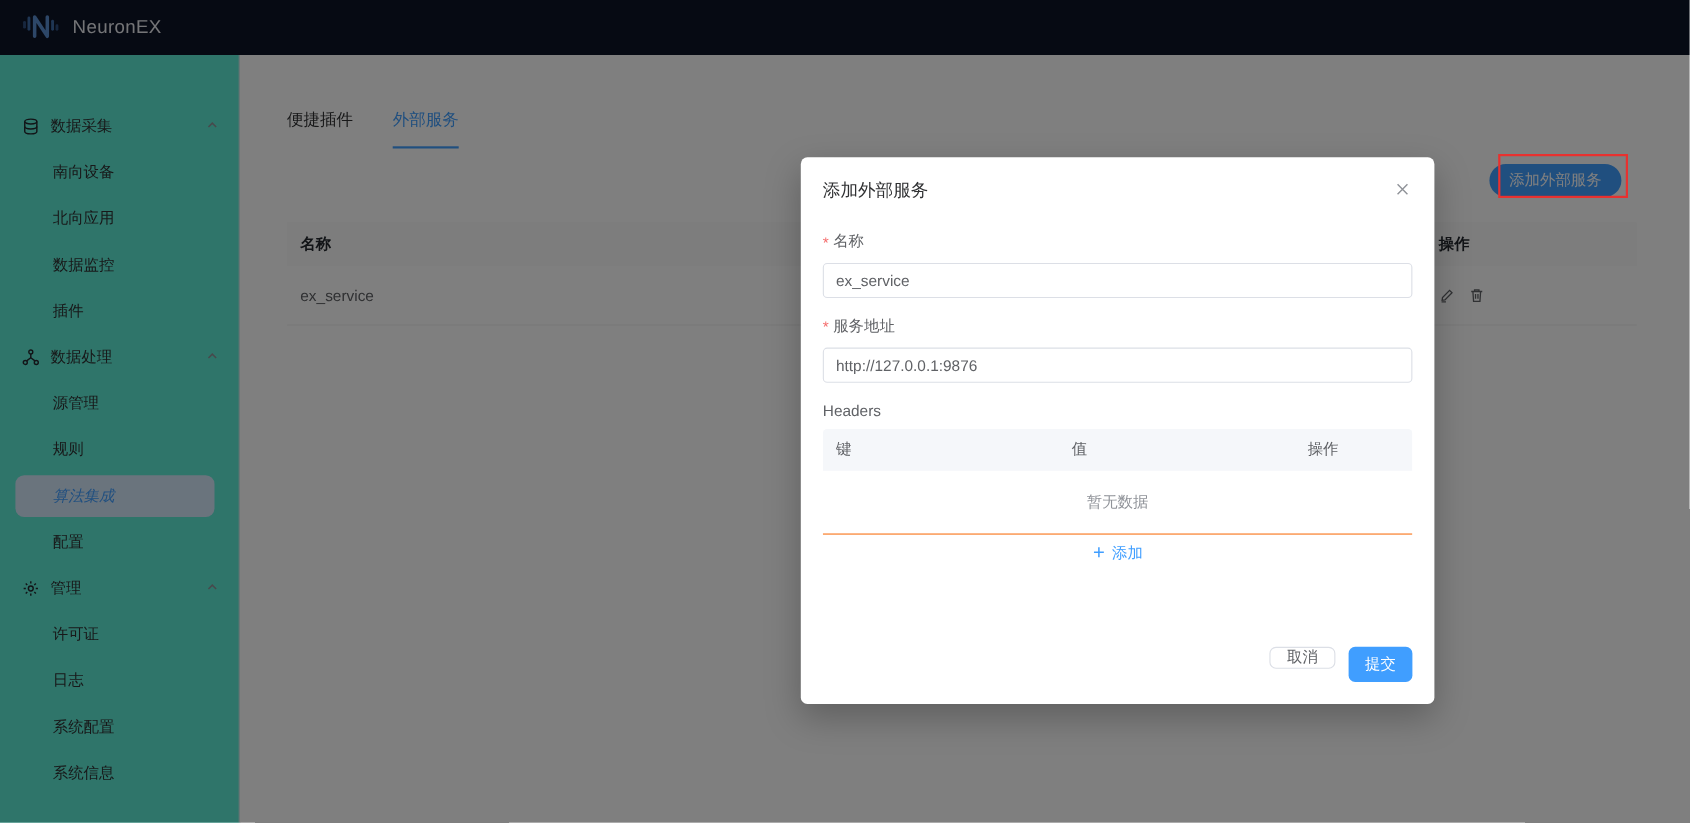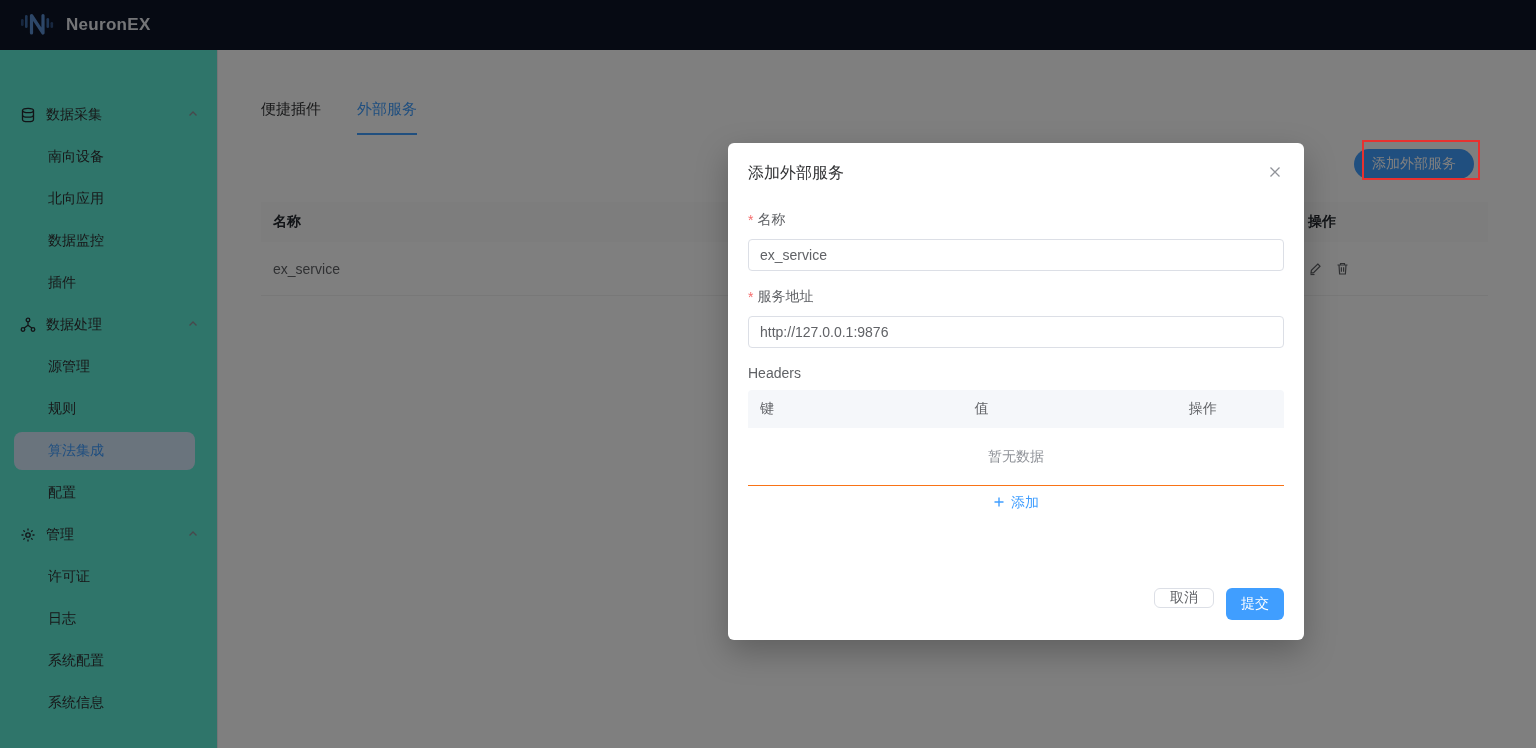--- a/index.html
+++ b/index.html
@@ -14,41 +14,41 @@
 
   
   .app-header {
     position: absolute; top: 0; left: 0; width: 1536px; height: 50px;
     background: #0d1426;
     display: flex; align-items: center;
     padding: 0 20px;
     z-index: 1;
   }
   .brand { display: flex; align-items: center; gap: 10px; }
-  .brand-name { color: #e8eaef; font-size: 17px; font-weight: bold; letter-spacing: .3px; }
+  .brand-name { color: #e8eaef; font-size: 17px; font-weight: normal; letter-spacing: .3px; }
 
   
   .sidebar {
     position: absolute; top: 50px; left: 0; bottom: 0; width: 218px;
     background: #5eead4;
     border-right: 1px solid #e8eaee;
     padding-top: 44px;
     z-index: 1;
   }
   .menu-row {
     height: 42px; display: flex; align-items: center;
     cursor: pointer; color: #303133; font-size: 14px;
   }
   .menu-group { padding: 0 18px 0 20px; }
   .menu-group .g-label { margin-left: 10px; }
   .menu-group .chevron { margin-left: auto; color: #8f9399; }
   .menu-child { padding-left: 48px; color: #303133; }
   .menu-child.active {
     height: 38px; margin: 2px 22px 2px 14px; padding-left: 34px;
-    background: #d4e8fb; border-radius: 8px; color: #409eff;
+    background: #d4e8fb; border-radius: 8px; color: #409eff; font-style: italic;
   }
   .gicon { color: #24292f; display: inline-flex; }
 
   
   .content {
     position: absolute; top: 50px; left: 219px; right: 0; bottom: 0;
     background: #ffffff;
     padding: 50px 48px 0 42px;
     z-index: 1;
   }

